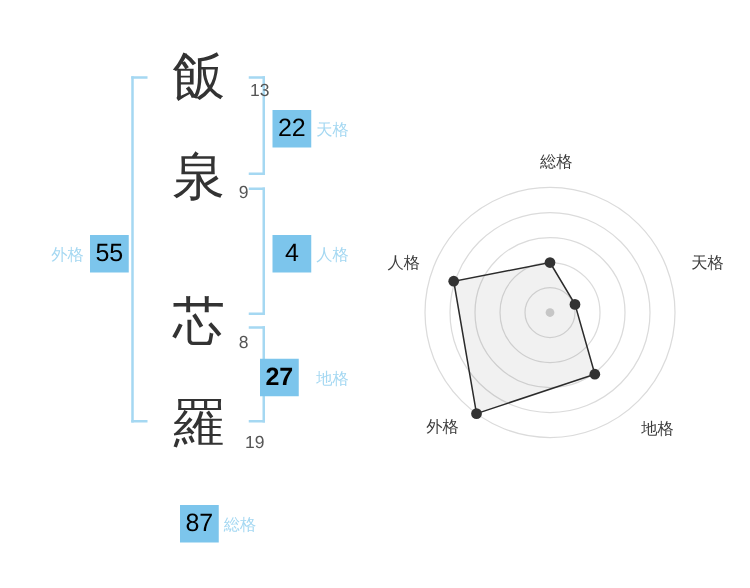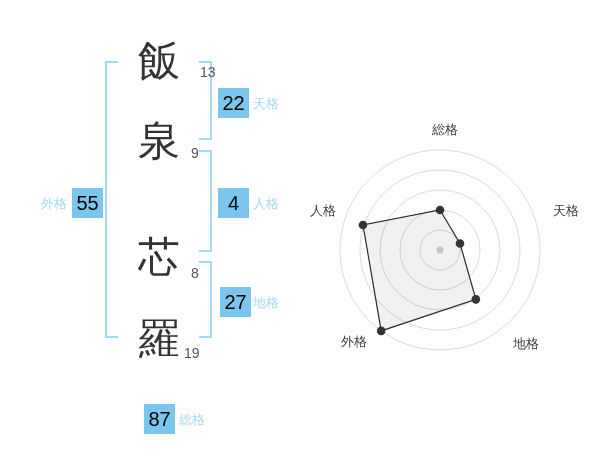--- a/index.html
+++ b/index.html
@@ -11,42 +11,42 @@
   .kanji{
     position:absolute;left:135px;width:48px;text-align:center;
     font-size:42px;line-height:1;color:var(--ink);
     font-family:"Liberation Sans", sans-serif;
   }
   .k0{top:40px;} .k1{top:120px;} .k2{top:236px;} .k3{top:318px;}
   .strokes{
     position:absolute;font-size:14px;line-height:1;color:var(--stroke-num);
   }
   .s0{left:200px;top:65px;} .s1{left:191px;top:146px;}
-  .s2{left:191px;top:266px;} .s3{left:184px;top:346px;}
+  .s2{left:191px;top:266px;} .s3{left:196px;top:346px;}
   
   .bracket{position:absolute;}
   .bl{
     left:105px;top:61px;width:11px;height:273px;
     border:2px solid var(--bracket);border-right:none;
   }
   .br{
     left:199px;width:11px;
     border:2px solid var(--bracket);border-left:none;
   }
   .b-ten{top:61px;height:75px;}
   .b-jin{top:150px;height:98px;}
   .b-chi{top:261px;height:73px;}
   
   .kbox{
     position:absolute;width:31px;height:30px;background:var(--box);
     color:#000000;font-size:20px;line-height:30px;text-align:center;
   }
   .ten{left:218px;top:88px;}
   .jin{left:218px;top:188px;}
-  .chi{left:220px;top:287px;}
+  .chi{left:208px;top:287px;font-weight:bold;}
   .gai{left:72px;top:188px;}
   .sou{left:144px;top:404px;}
   .klabel{
     position:absolute;font-size:13px;line-height:15px;color:var(--lightblue);
   }
   .ten-l{left:253px;top:96px;}
   .jin-l{left:253px;top:196px;}
   .chi-l{left:253px;top:295px;}
   .gai-l{left:41px;top:196px;}
   .sou-l{left:179px;top:412px;}

